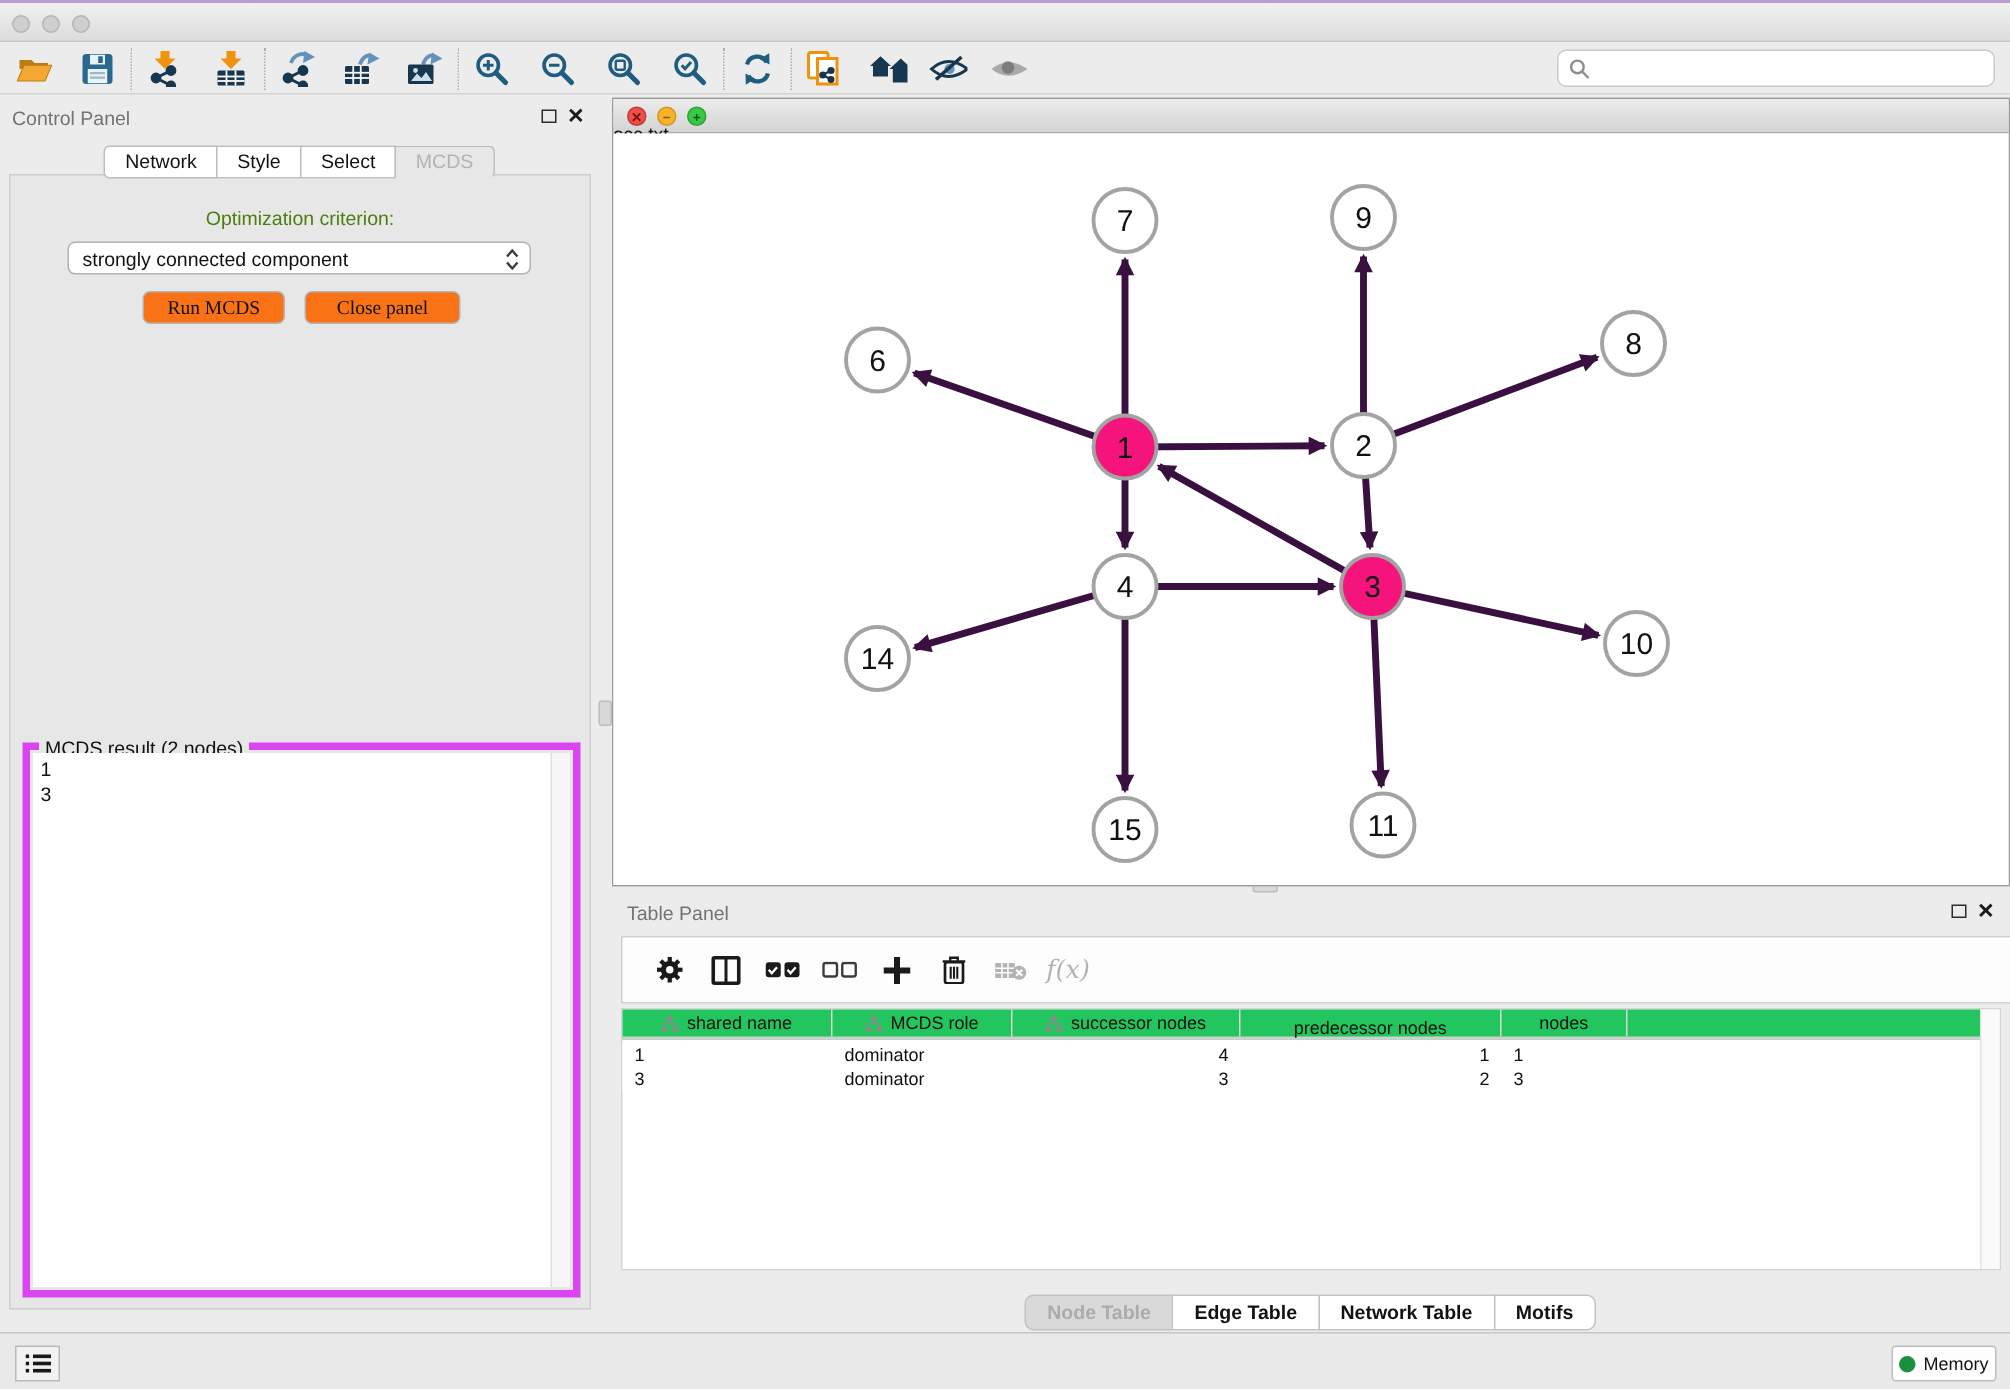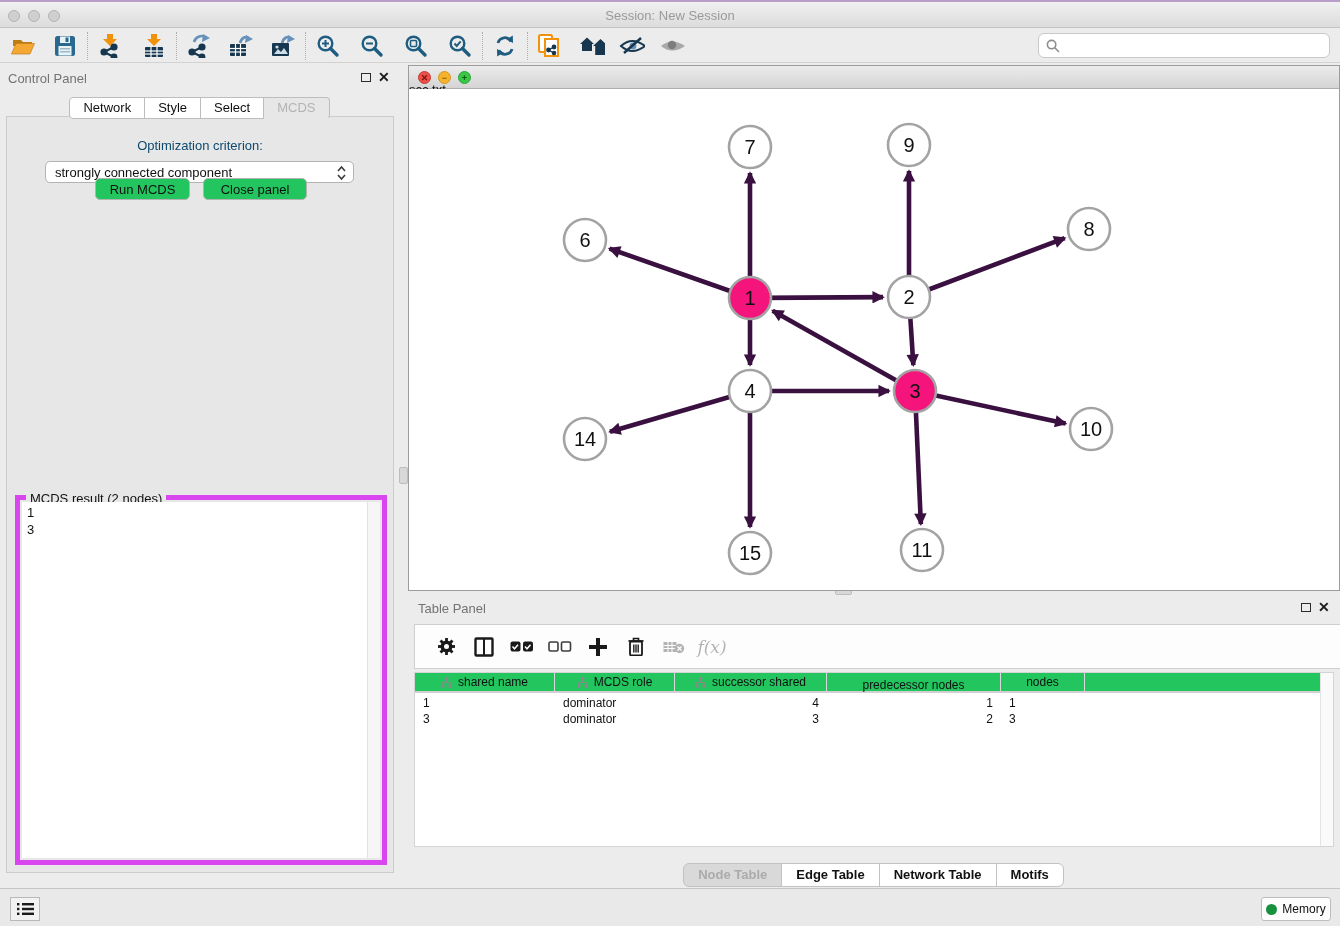--- a/index.html
+++ b/index.html
@@ -38,27 +38,27 @@
   .close-btn { position:absolute; top:4px; font-size:14px; font-weight:bold; color:#1a1a1a; line-height:1; }
   .cp-tabs { left:0; top:97px; width:400px; display:flex; justify-content:center; z-index:3; }
   .tab { font-size:13px; padding:2px 13px 3px; background:#fff; border:1px solid #bdbdbd;
     margin-left:-1px; color:#111; }
   .tab:first-child { border-radius:4px 0 0 4px; }
   .tab:last-child { border-radius:0 4px 4px 0; }
   .tab.selected { background:#e7e7e7; color:#b3b3b3; border-bottom-color:#e7e7e7; }
   .cp-body { left:6px; top:116px; width:388px; height:757px; background:#e7e7e7;
     border:1px solid #cccccc; }
   .opt-label { position:absolute; left:0; top:21px; width:100%; text-align:center;
-    font-size:13px; color:#0c4a6e; }
+    font-size:13px; color:#4d7c0f; }
   .criterion { position:absolute; left:38px; top:44px; width:309px; height:22px;
     background:#fff; border:1px solid #b3b3b3; border-radius:5px;
     display:flex; align-items:center; font-size:13px; color:#111; padding-left:9px; }
   .stepper { position:absolute; right:7px; top:3px; }
-  .cp-btn { position:absolute; top:61px; height:22px; background:#22c55e; border:1px solid #b3b3b3;
-    border-radius:5px; font-size:13px; color:#111; font-family:Liberation Sans, sans-serif;
+  .cp-btn { position:absolute; top:77px; height:22px; background:#f97316; border:1px solid #b3b3b3;
+    border-radius:5px; font-size:13px; color:#111; font-family:Liberation Serif, serif;
     display:flex; align-items:center; justify-content:center; }
   .result-fieldset { position:absolute; left:8px; top:378px; width:372px; height:370px;
     border:5px solid #d946ef; }
   .result-legend { position:absolute; left:6px; top:-9px; background:#e7e7e7; padding:0 4px;
     font-size:13px; color:#111; }
   .result-area { position:absolute; left:2px; top:2px; right:2px; bottom:2px; background:#fff;
     font-size:13px; color:#111; line-height:17px; padding:2px 0 0 5px; white-space:pre; }
   .result-scroll { position:absolute; right:2px; top:2px; bottom:2px; width:13px;
     background:#f6f6f6; border-left:1px solid #e2e2e2; }
 
@@ -114,21 +114,20 @@
     justify-content:center; gap:5px; font-size:12px; color:#111; }
   .memdot { width:11px; height:11px; border-radius:50%; background:#18913e; }
 </style>
 </head>
 <body>
 
 <div class="abs titlebar">
   <div class="tl-dot" style="left:8px"></div>
   <div class="tl-dot" style="left:28px"></div>
   <div class="tl-dot" style="left:48px"></div>
-  <div class="titlebar-title">Session: New Session</div>
 </div>
 
 <div class="abs main-toolbar">
   <div style="width:10px"></div>
   <div class="tb-icon" title="">
     <svg width="24" height="20">
       <path d="M2,4 h8 l2,2 h9 v4 h-19 z" fill="#bd7c14"></path>
       <path d="M0.5,18 L5,7.5 h18.5 L19,18 z" fill="#f5a733" stroke="#c07f15" stroke-width="0.7"></path>
     </svg>
   </div>
@@ -488,21 +487,21 @@
         </svg>
         <span>MCDS role</span>
       </div>
       <div class="th" style="width: 152px;">
         <svg width="11" height="11">
           <rect x="3.8" y="0" width="3.4" height="3.4" fill="#8a8a8a"></rect>
           <rect x="0" y="7.4" width="3.4" height="3.4" fill="#8a8a8a"></rect>
           <rect x="7.6" y="7.4" width="3.4" height="3.4" fill="#8a8a8a"></rect>
           <path d="M5.5,3.4 v2 M1.7,7.4 v-2 h7.6 v2" stroke="#8a8a8a" stroke-width="1" fill="none"></path>
         </svg>
-        <span>successor shared</span>
+        <span>successor nodes</span>
       </div>
       <div class="th" style="width: 174px; flex-direction: column;">
         <svg width="11" height="11">
           <rect x="3.8" y="0" width="3.4" height="3.4" fill="#8a8a8a"></rect>
           <rect x="0" y="7.4" width="3.4" height="3.4" fill="#8a8a8a"></rect>
           <rect x="7.6" y="7.4" width="3.4" height="3.4" fill="#8a8a8a"></rect>
           <path d="M5.5,3.4 v2 M1.7,7.4 v-2 h7.6 v2" stroke="#8a8a8a" stroke-width="1" fill="none"></path>
         </svg>
         <span>predecessor nodes</span>
       </div>

